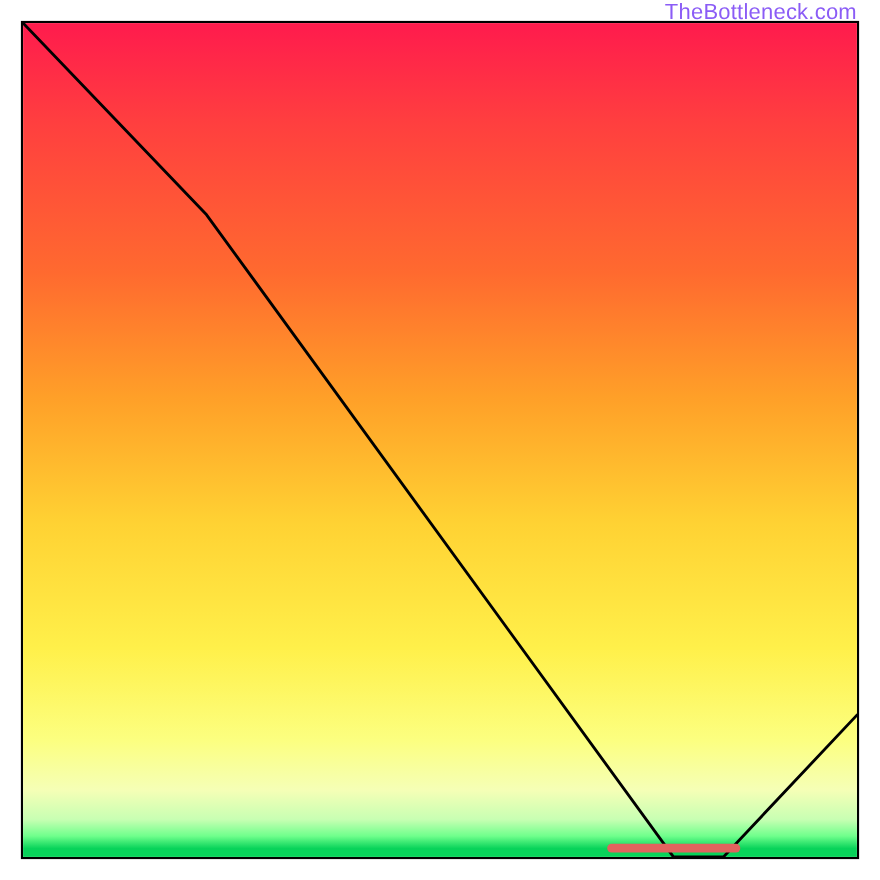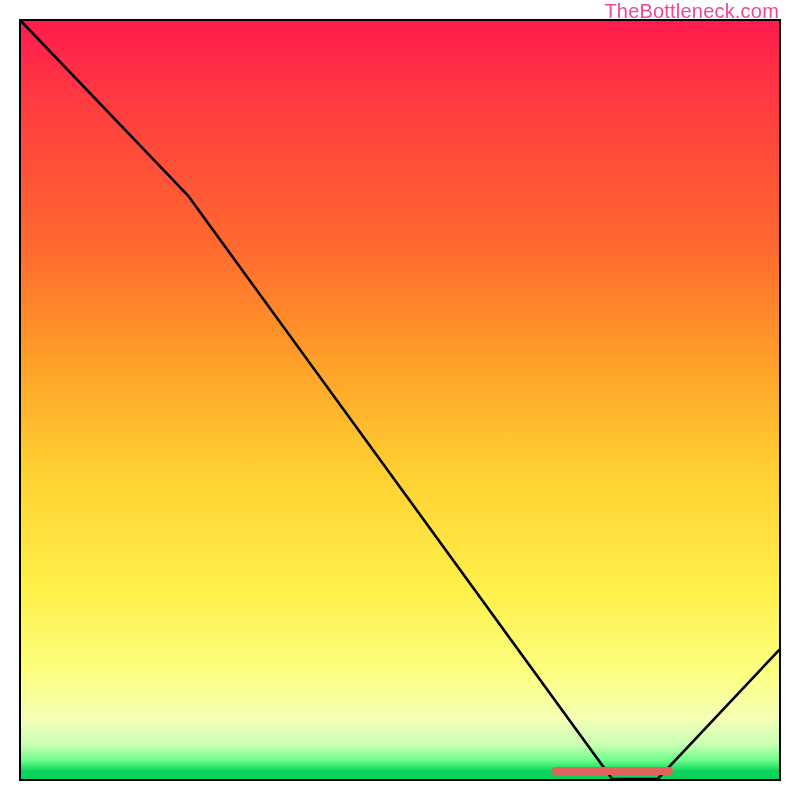--- a/index.html
+++ b/index.html
@@ -54,21 +54,21 @@
     position: absolute;
     height: 8px;
     border-radius: 4px;
     background: #e2625e;
   }
   .watermark {
     position: absolute;
     top: 0px;
     right: 21px;
     font-size: 20px;
-    color: #ec4899;
+    color: #8b5cf6;
     font-family: Arial, Helvetica, sans-serif;
     letter-spacing: 0.2px;
   }
 </style>
 </head>
 <body>
 
 <div class="stage">
 
   <div class="watermark">TheBottleneck.com</div>

